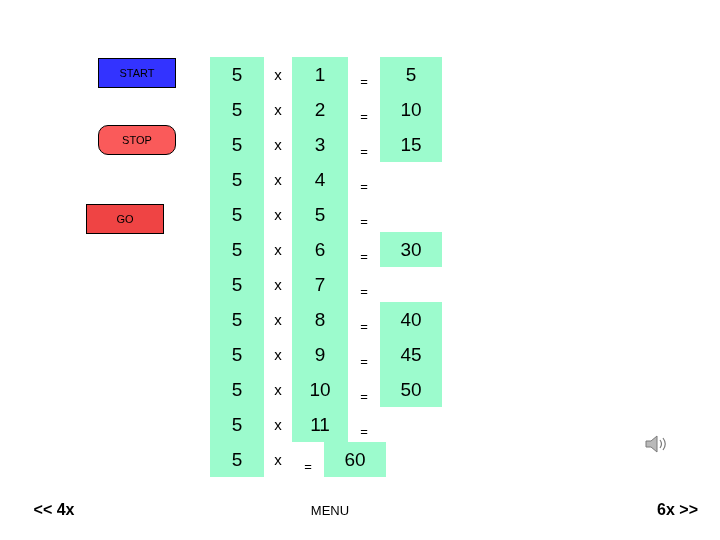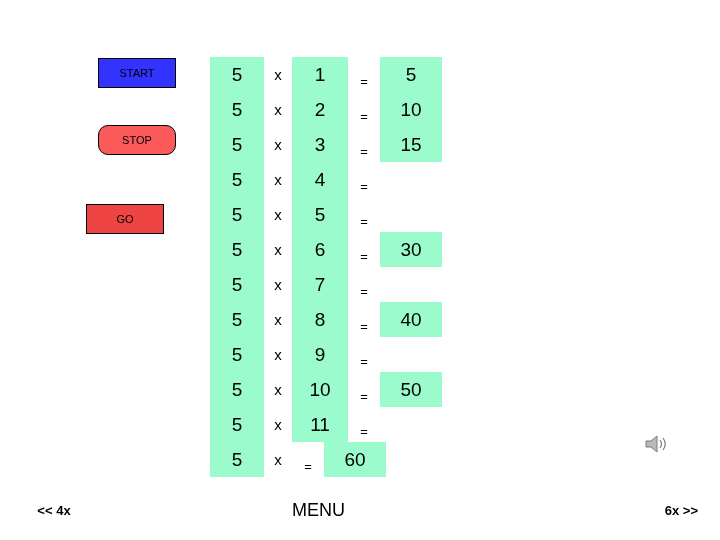--- a/index.html
+++ b/index.html
@@ -83,36 +83,37 @@
     padding-bottom: 3px;
   }
   .cell-res { width: 62px; }
 
   
   .nav {
     position: absolute;
     height: 34px;
     display: flex;
     align-items: center;
-    font-size: 13px;
+    font-size: 16px;
     color: #000000;
     font-weight: bold;
   }
   #nav-prev {
     left: 22px;
     top: 493px;
     width: 64px;
     justify-content: center;
   }
   #nav-menu {
     left: 292px;
     top: 493px;
     width: 76px;
+    justify-content: center;
     font-weight: normal;
-    font-size: 18px;
+    font-size: 13px;
   }
   #nav-next {
     right: 22px;
     top: 493px;
     width: 64px;
     justify-content: flex-end;
   }
 
   
   #speaker-icon {
@@ -188,20 +189,21 @@
       <div class="cell cell-op">x</div>
       <div class="cell cell-b">8</div>
       <div class="cell cell-eq">=</div>
       <div class="cell cell-res">40</div>
     </div>
     <div class="row">
       <div class="cell cell-a">5</div>
       <div class="cell cell-op">x</div>
       <div class="cell cell-b">9</div>
       <div class="cell cell-eq">=</div>
+      <div class="cell cell-res">45</div>
     </div>
     <div class="row">
       <div class="cell cell-a">5</div>
       <div class="cell cell-op">x</div>
       <div class="cell cell-b">10</div>
       <div class="cell cell-eq">=</div>
       <div class="cell cell-res">50</div>
     </div>
     <div class="row">
       <div class="cell cell-a">5</div>

